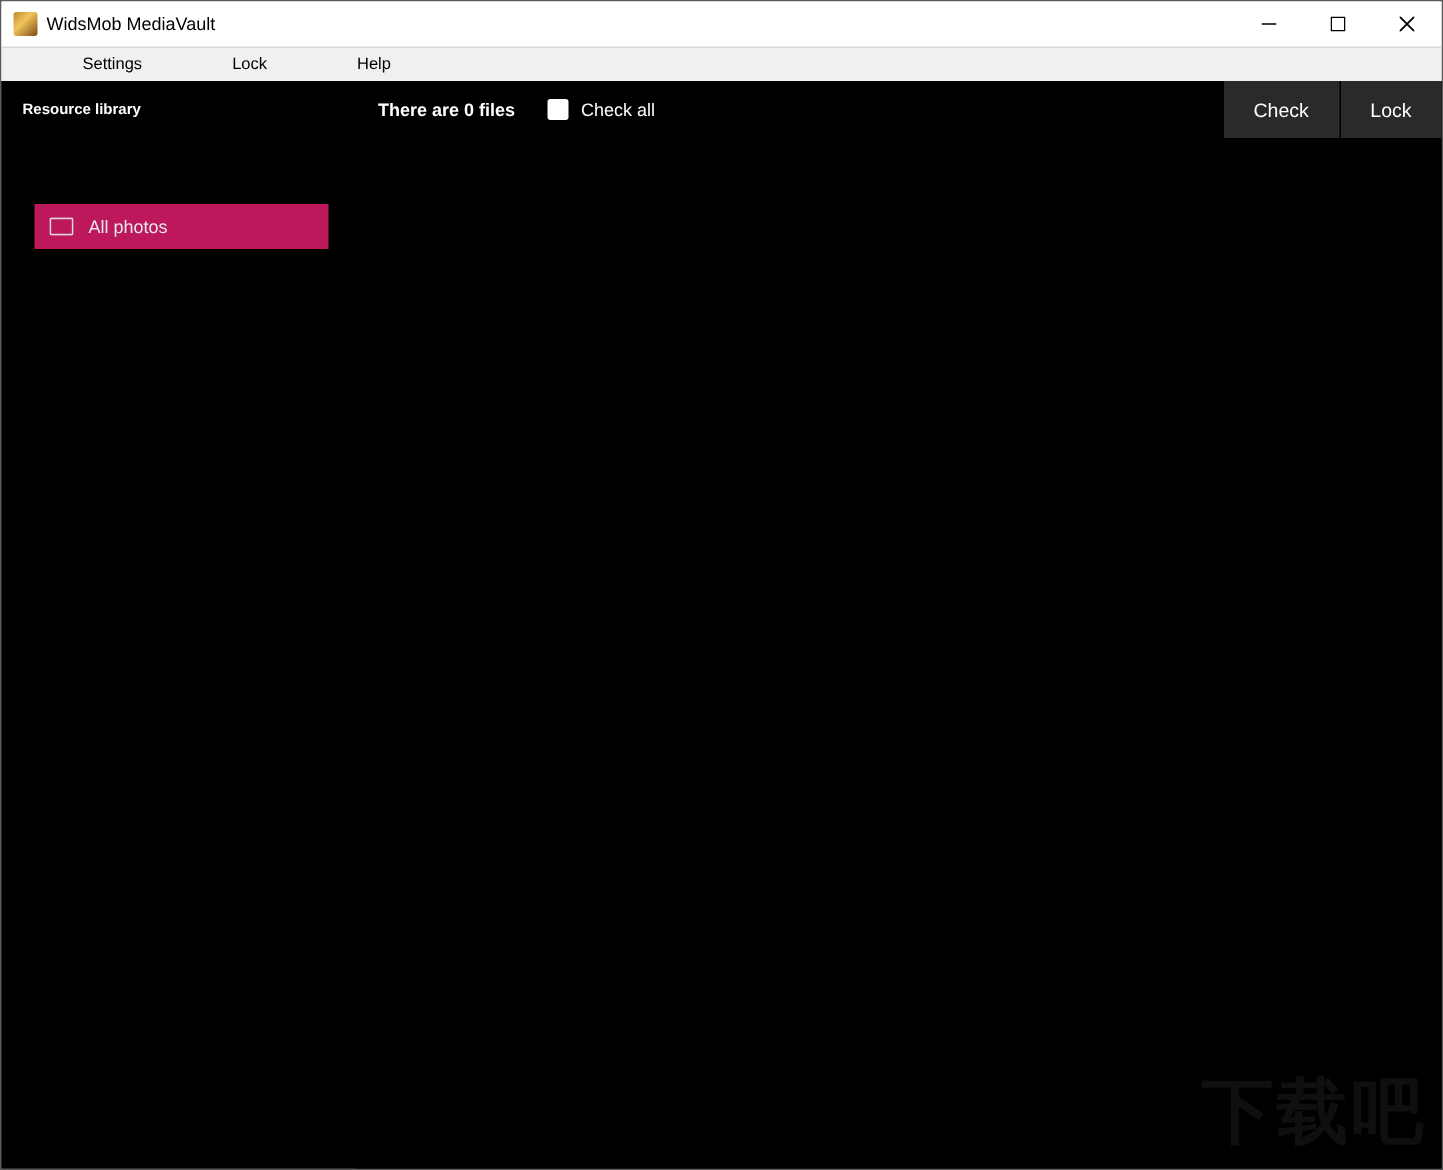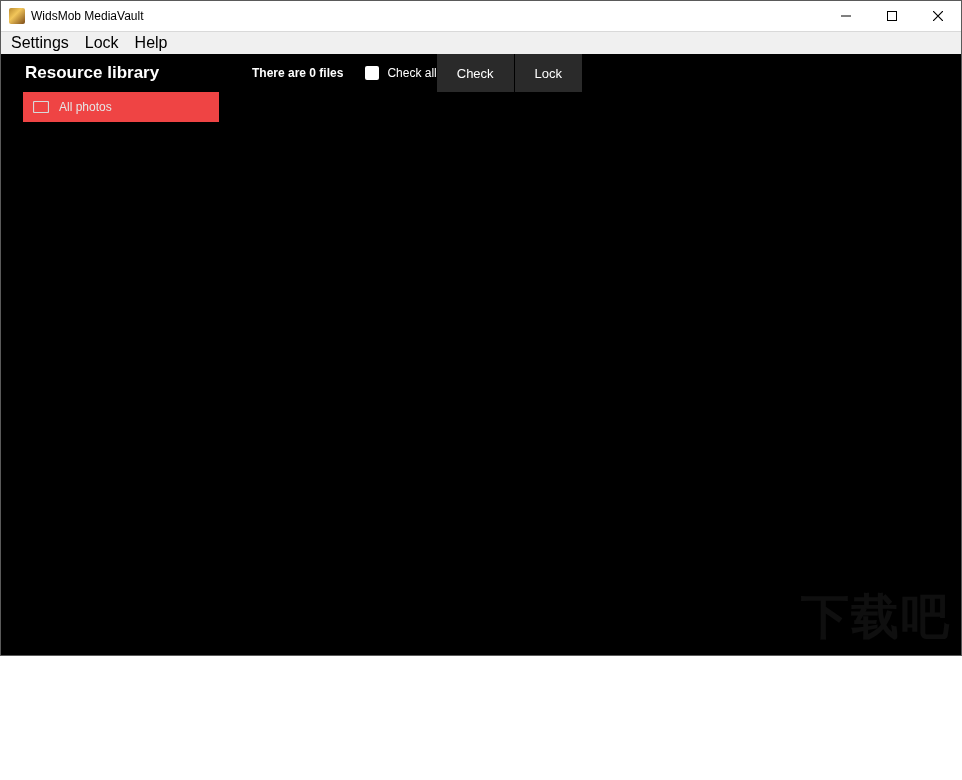--- a/index.html
+++ b/index.html
@@ -8,21 +8,21 @@
     width: 962px;
     height: 780px;
     font-family: "Segoe UI", Tahoma, sans-serif;
     font-size: 12px;
     background: #fff;
     overflow: hidden;
     user-select: none;
   }
   .window {
     width: 962px;
-    height: 656px;
+    height: 780px;
     display: flex;
     flex-direction: column;
     border: 1px solid #5a5a5a;
     box-sizing: border-box;
   }
 
   
   .titlebar {
     height: 30px;
     background: #ffffff;
@@ -60,21 +60,22 @@
     background: #f0f0f0;
     display: flex;
     align-items: stretch;
     padding-left: 2px;
   }
   .menubar .menuitem {
     color: #000;
     padding: 0 8px;
     display: flex;
     align-items: center;
-    font-size: 16px;
+    font-size: 11px;
+    margin-left: 44px;
   }
 
   
   .appbody {
     flex: 1;
     display: flex;
     background: #000;
     min-height: 0;
   }
 
@@ -82,43 +83,44 @@
   .sidebar {
     width: 236px;
     background: #000;
     display: flex;
     flex-direction: column;
     border-right: 1px solid #000;
   }
   .sidebar .section-title {
     color: #fff;
     font-weight: bold;
-    font-size: 17px;
+    font-size: 10px;
     height: 38px;
     display: flex;
     align-items: center;
-    padding-left: 24px;
+    padding-left: 14px;
   }
   .sidebar .item,
   .sidebar .albumrow {
     height: 30px;
     display: flex;
     align-items: center;
     color: #e6e6e6;
     font-size: 12px;
   }
   .sidebar .item {
     margin-left: 22px;
     width: 196px;
     border-radius: 0;
     padding-left: 10px;
     box-sizing: border-box;
   }
   .sidebar .item.selected {
-    background: #ef4444;
+    background: #be185d;
+    margin-top: 44px;
   }
   .sidebar .item .ico,
   .sidebar .albumrow .ico {
     width: 16px;
     height: 16px;
     margin-right: 10px;
     display: flex;
     align-items: center;
     justify-content: center;
     color: #d9d9d9;
@@ -141,21 +143,21 @@
   .sidebar .albumrow .plus-right {
     width: 18px; height: 18px;
     display: flex; align-items: center; justify-content: center;
     color: #bbb;
   }
 
   
   .mainpane {
     flex: 1;
     display: flex;
-    flex-direction: row;
+    flex-direction: column;
     background: #000;
   }
   .topbar {
     height: 38px;
     background: #000;
     display: flex;
     align-items: center;
     color: #fff;
     font-size: 12px;
   }

